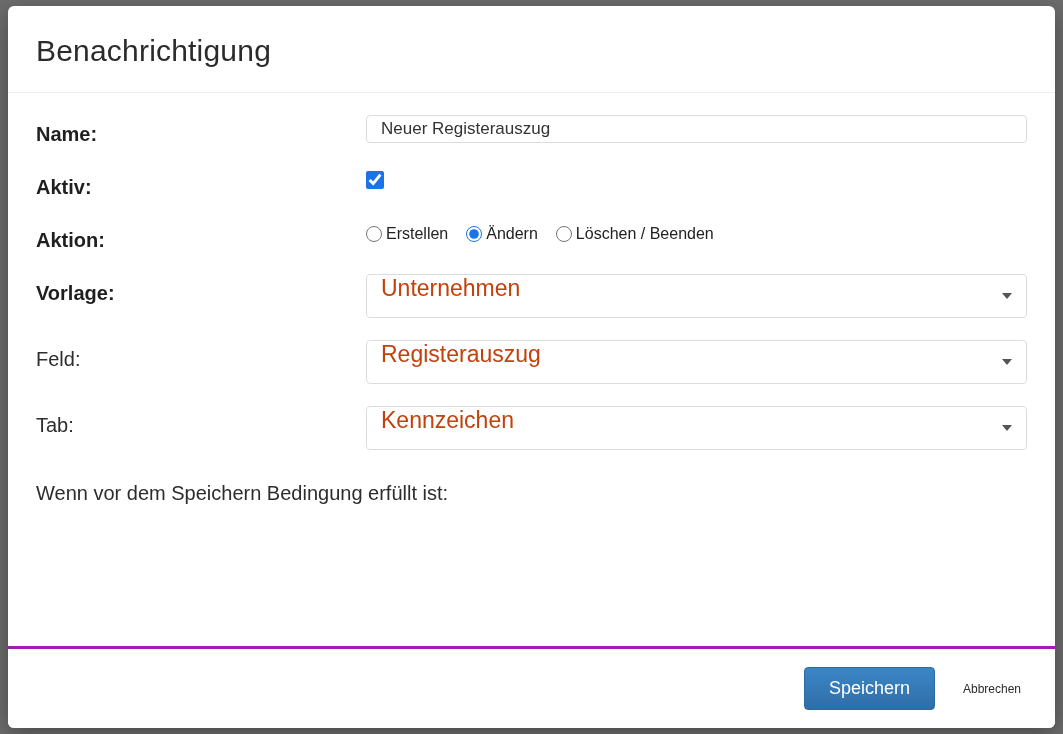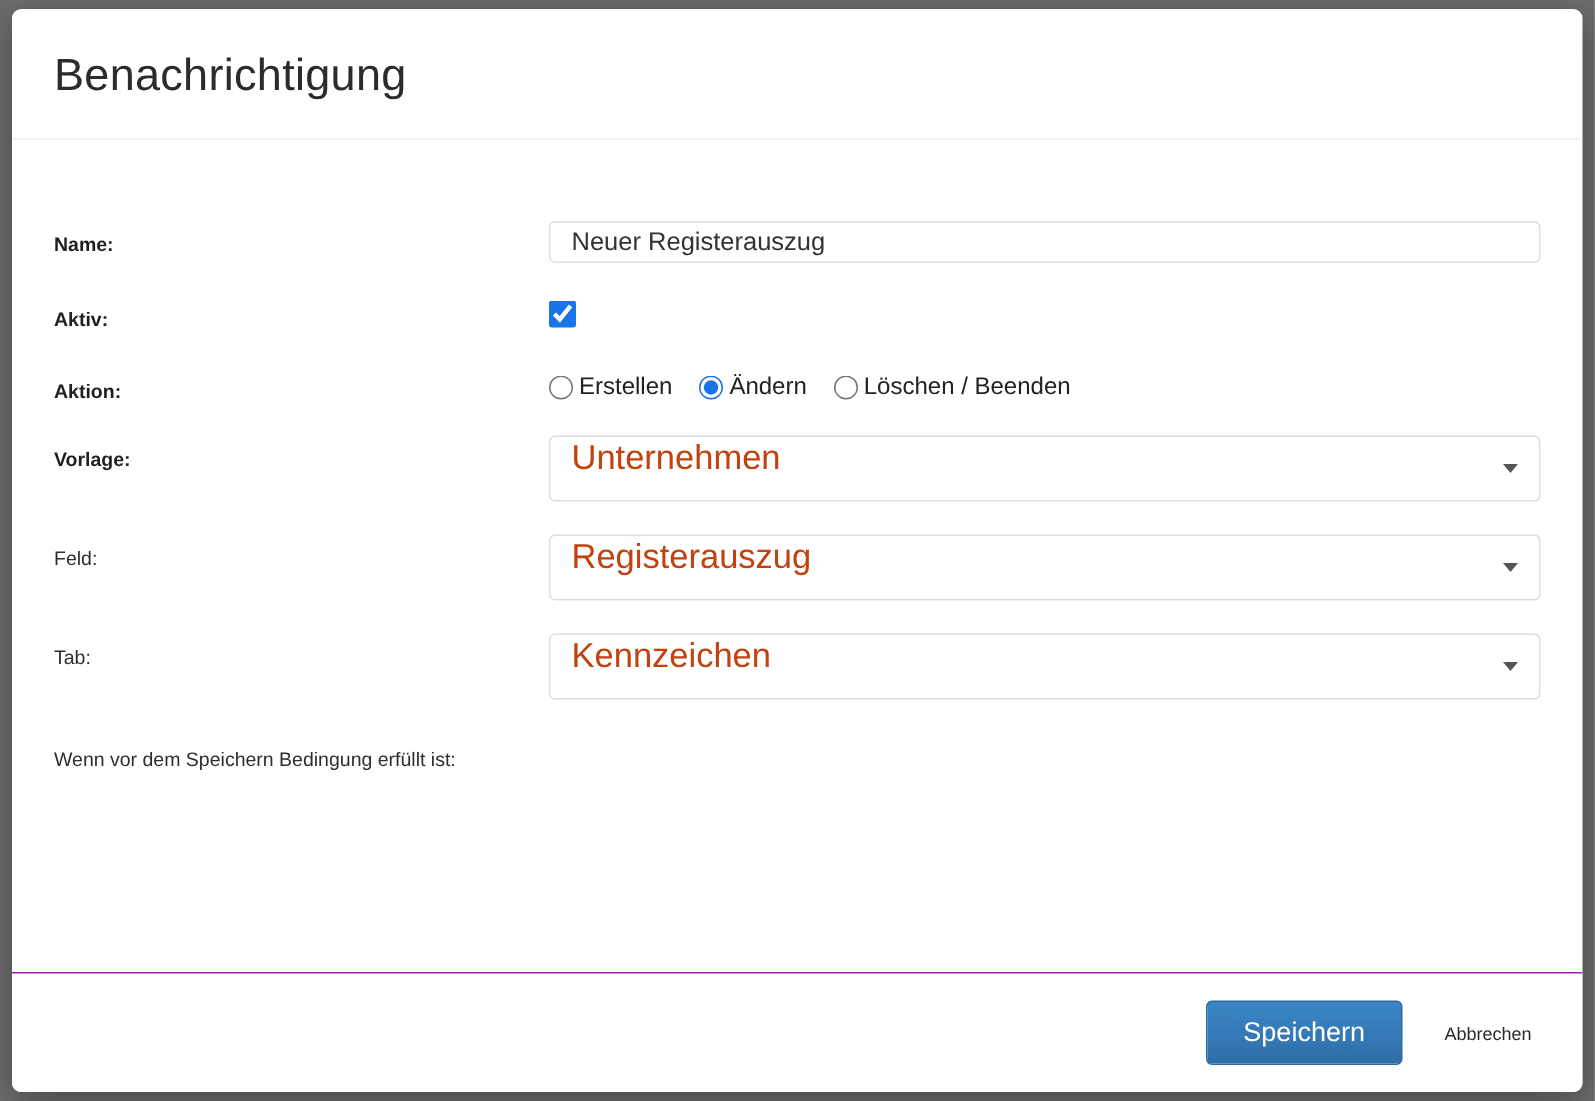--- a/index.html
+++ b/index.html
@@ -16,21 +16,20 @@
     }
 
     .modal {
       position: absolute;
       left: 8px; right: 8px; top: 6px; bottom: 6px;
       background: #ffffff;
       border-radius: 6px;
       box-shadow: 0 6px 24px rgba(0,0,0,0.35);
       display: flex; flex-direction: column;
       overflow: hidden;
-      gap: 32px;
     }
 
     .modal-header {
       padding: 28px 28px 24px 28px;
       border-bottom: 1px solid #eceeef;
     }
     .modal-header h1 {
       font-size: 30px;
       font-weight: 400;
       color: #2b2b2b;
@@ -51,21 +50,21 @@
 
     .row {
       display: flex;
       align-items: flex-start;
       margin-bottom: 22px;
     }
     .label-col {
       flex: 0 0 330px;
       padding-top: 8px;
       color: #2d2d2d;
-      font-size: 13px;
+      font-size: 20px;
     }
     .label-col.bold { font-weight: 600; color:#1f1f1f;}
     .field-col {
       flex: 1 1 auto;
     }
 
     .text-input {
       width: 100%;
       height: 28px;
       border: 1px solid #d9dde1;
@@ -158,21 +157,21 @@
 
     
     .modal-body::-webkit-scrollbar { width: 14px; }
     .modal-body::-webkit-scrollbar-track { background: #f3f3f3; }
     .modal-body::-webkit-scrollbar-thumb { background: #c9c9c9; border-radius: 2px; }
     .modal-body::-webkit-scrollbar-button:single-button {
       background: #f3f3f3; height: 14px;
     }
 
     .modal-footer {
-      border-top: 1px solid #a21caf;
+      border-top: 3px solid #a21caf;
       padding: 18px 34px 18px 18px;
       display: flex;
       justify-content: flex-end;
       gap: 28px;
       align-items: center;
       background:#fff;
     }
     .btn-primary {
       background: #337ab7;
       background: linear-gradient(#3b86c6,#2f6ea8);

